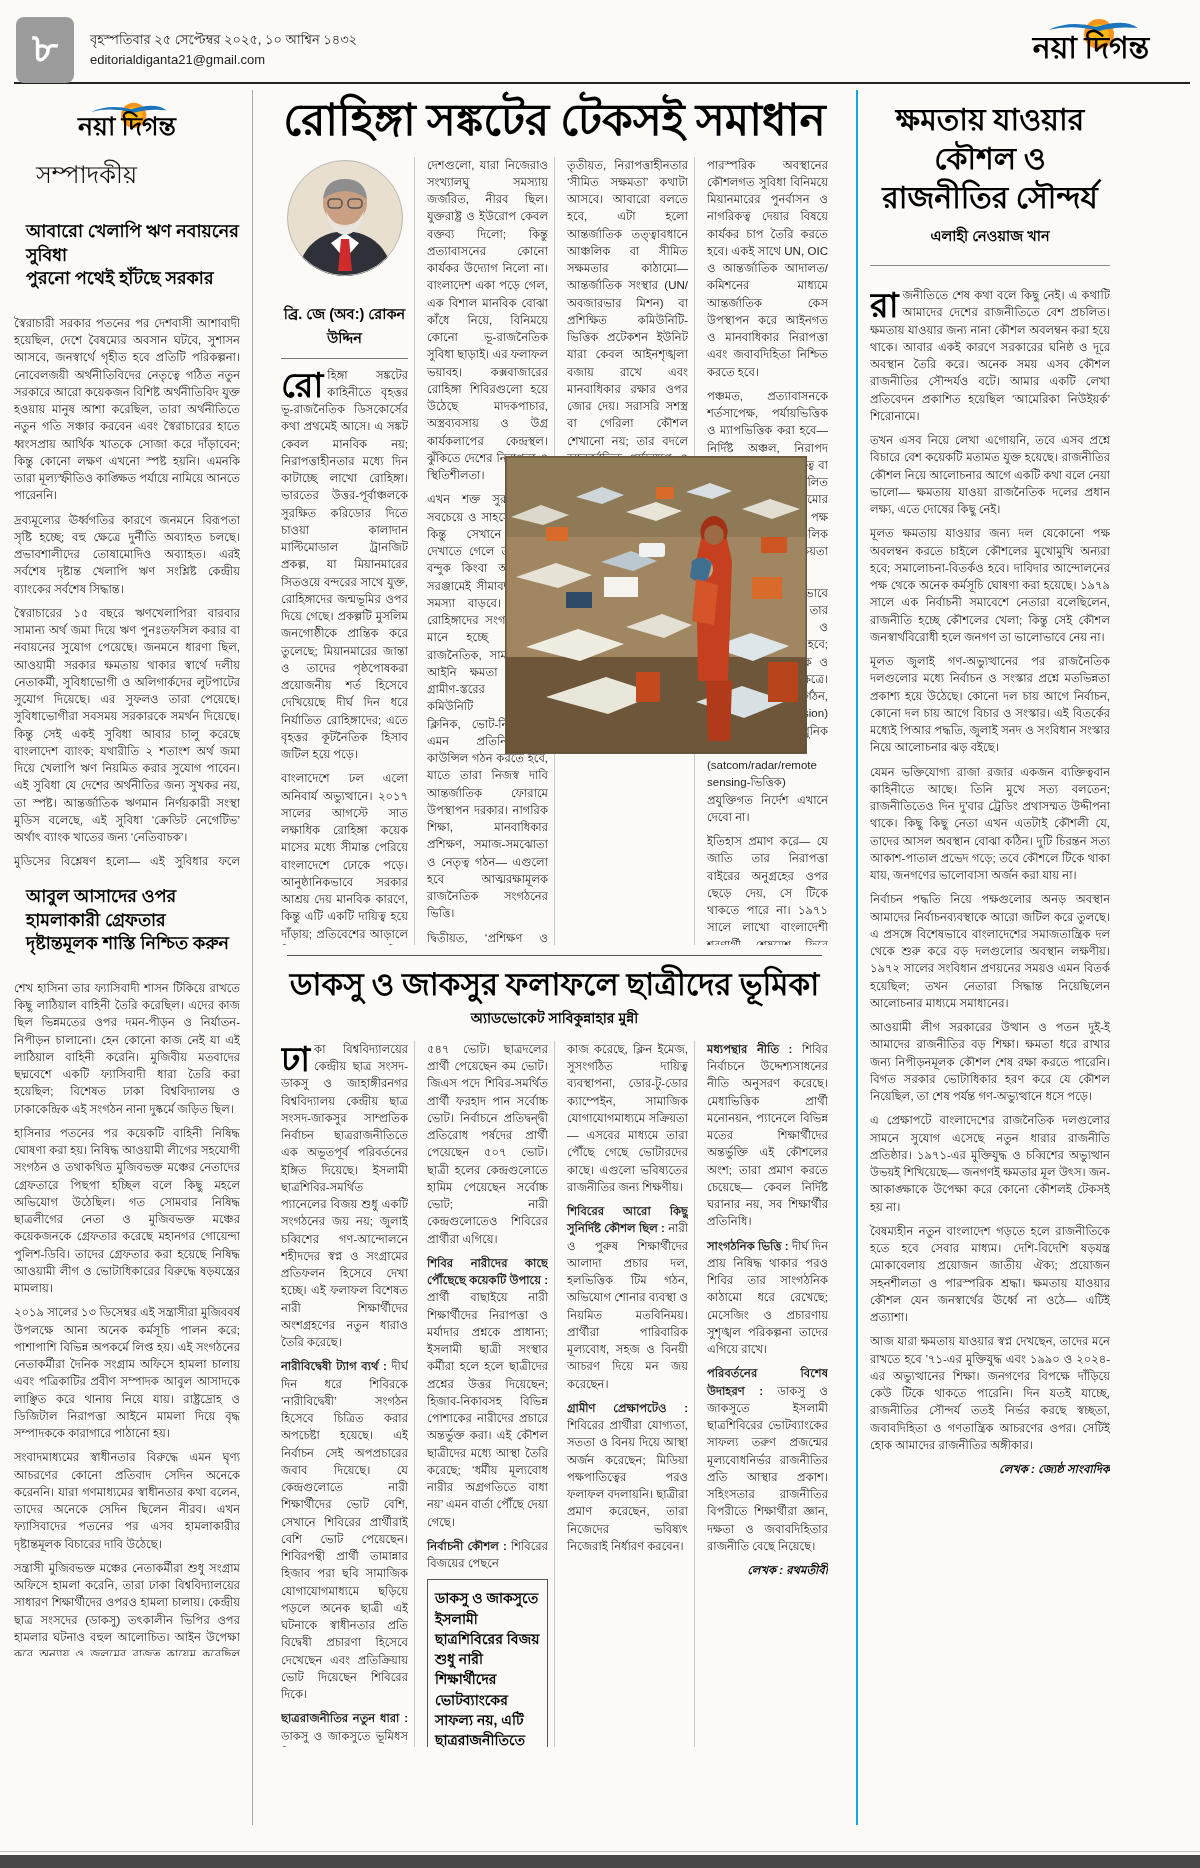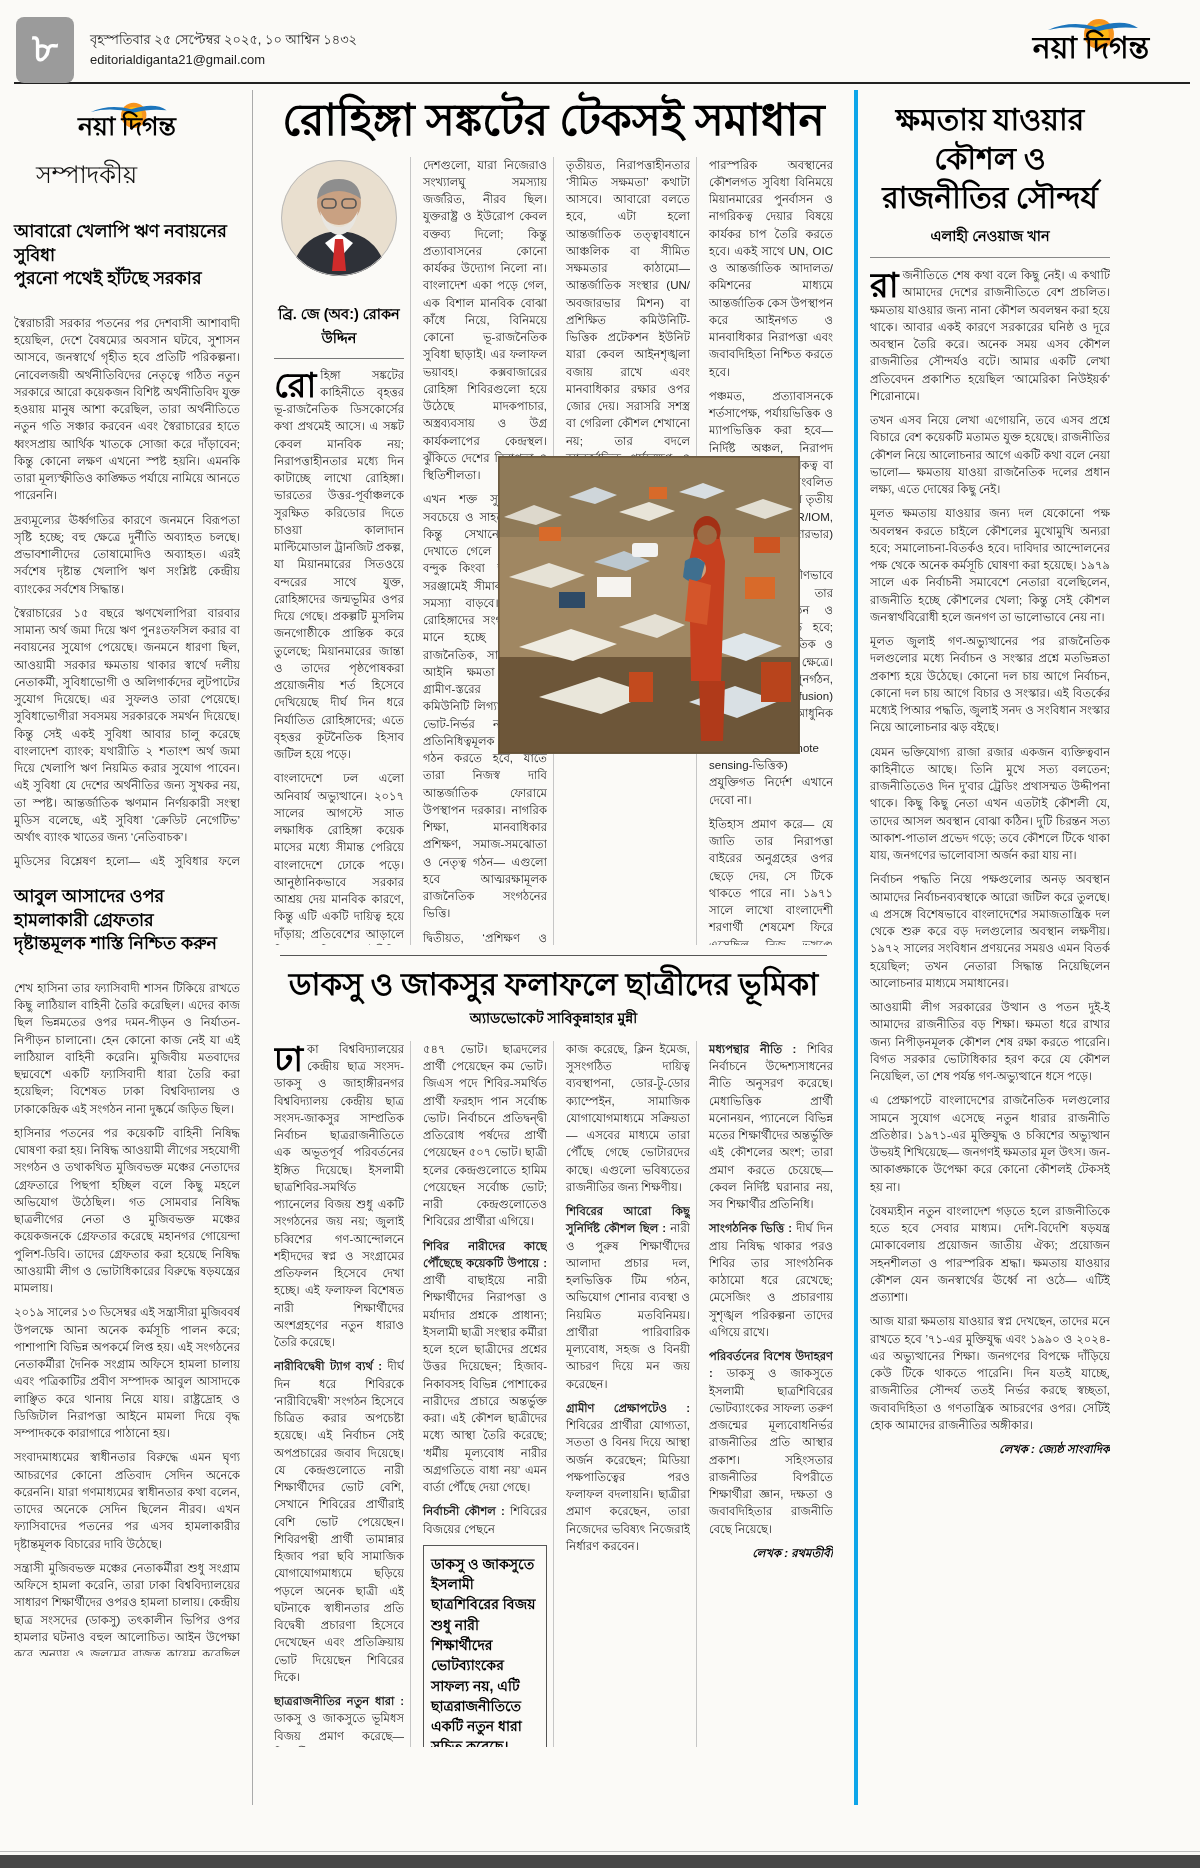--- a/index.html
+++ b/index.html
@@ -18,29 +18,29 @@
     display:flex;align-items:center;justify-content:center;
     font-size:40px;font-weight:bold;font-family:"Liberation Serif",serif;
   }
   .dateline{position:absolute;left:76px;top:30px;font-size:13px;line-height:1.55;color:#222;}
   .logo-top{position:absolute;right:4px;top:14px;}
   .top-rule{border-bottom:2px solid #222;}
 
   
   .grid{display:grid;grid-template-columns:238px 606px 252px;column-gap:0;margin-top:6px;}
   .colL{padding-right:12px;}
-  .colM{border-left:1px solid #aaa;border-right:4px solid #0ea5e9;padding:0 21px;}
+  .colM{border-left:1px solid #aaa;border-right:2px solid #0ea5e9;padding:0 28px;}
   .colR{padding-left:12px;}
 
   
   .masthead{text-align:center;padding:8px 0 2px 0;}
   .section-name{text-align:left;font-size:24px;padding:4px 0 10px 22px;color:#111;
     font-family:"Liberation Serif",serif;}
   .ed{margin-top:14px;}
-  .ed h2{font-size:17.5px;line-height:1.35;margin:0 0 8px 0;color:#000;}
+  .ed h2{font-size:17.5px;line-height:1.35;margin:0 0 8px 12px;color:#000;}
   .body-text p, p.para{
     font-size:11.5px;line-height:1.5;text-align:justify;margin:0 0 7px 0;color:#1d1d1d;
   }
   .ed .body{overflow:hidden;margin-top:24px;}
   .ed1-body{height:556px;}
   .ed2-body{height:676px;}
 
   
   .art1-head{font-size:44px;font-weight:bold;text-align:center;line-height:1.15;
     margin:6px 0 10px 0;color:#000;font-family:"Liberation Serif",serif;}
@@ -63,21 +63,21 @@
   .art2-body{height:706px;overflow:hidden;display:grid;grid-template-columns:repeat(4,1fr);column-gap:13px;}
   .pullquote{border:1px solid #555;padding:8px 7px;margin:6px 0 8px 0;
     font-size:14px;font-weight:bold;line-height:1.45;color:#000;text-align:left;}
 
   p.para b, .body-text p b{font-weight:bold;}
 
   
   .r-head{font-size:30px;font-weight:bold;text-align:center;line-height:1.3;
     margin:10px 0 8px 0;color:#000;font-family:"Liberation Serif",serif;}
   .r-byline{font-size:14.5px;font-weight:bold;text-align:center;
-    border-bottom:1px solid #888;padding-bottom:8px;margin-bottom:9px;color:#000;}
+    border-bottom:1px solid #888;padding-bottom:16px;margin-bottom:21px;color:#000;}
   .r-body{height:1538px;overflow:hidden;}
 
   
   .foot-bar{position:absolute;left:0;right:0;bottom:0;height:13px;background:#474747;}
   .foot-rule{position:absolute;left:0;right:0;bottom:16px;border-bottom:1px solid #bbb;}
 </style>
 </head>
 <body>
 
 <div class="page">

